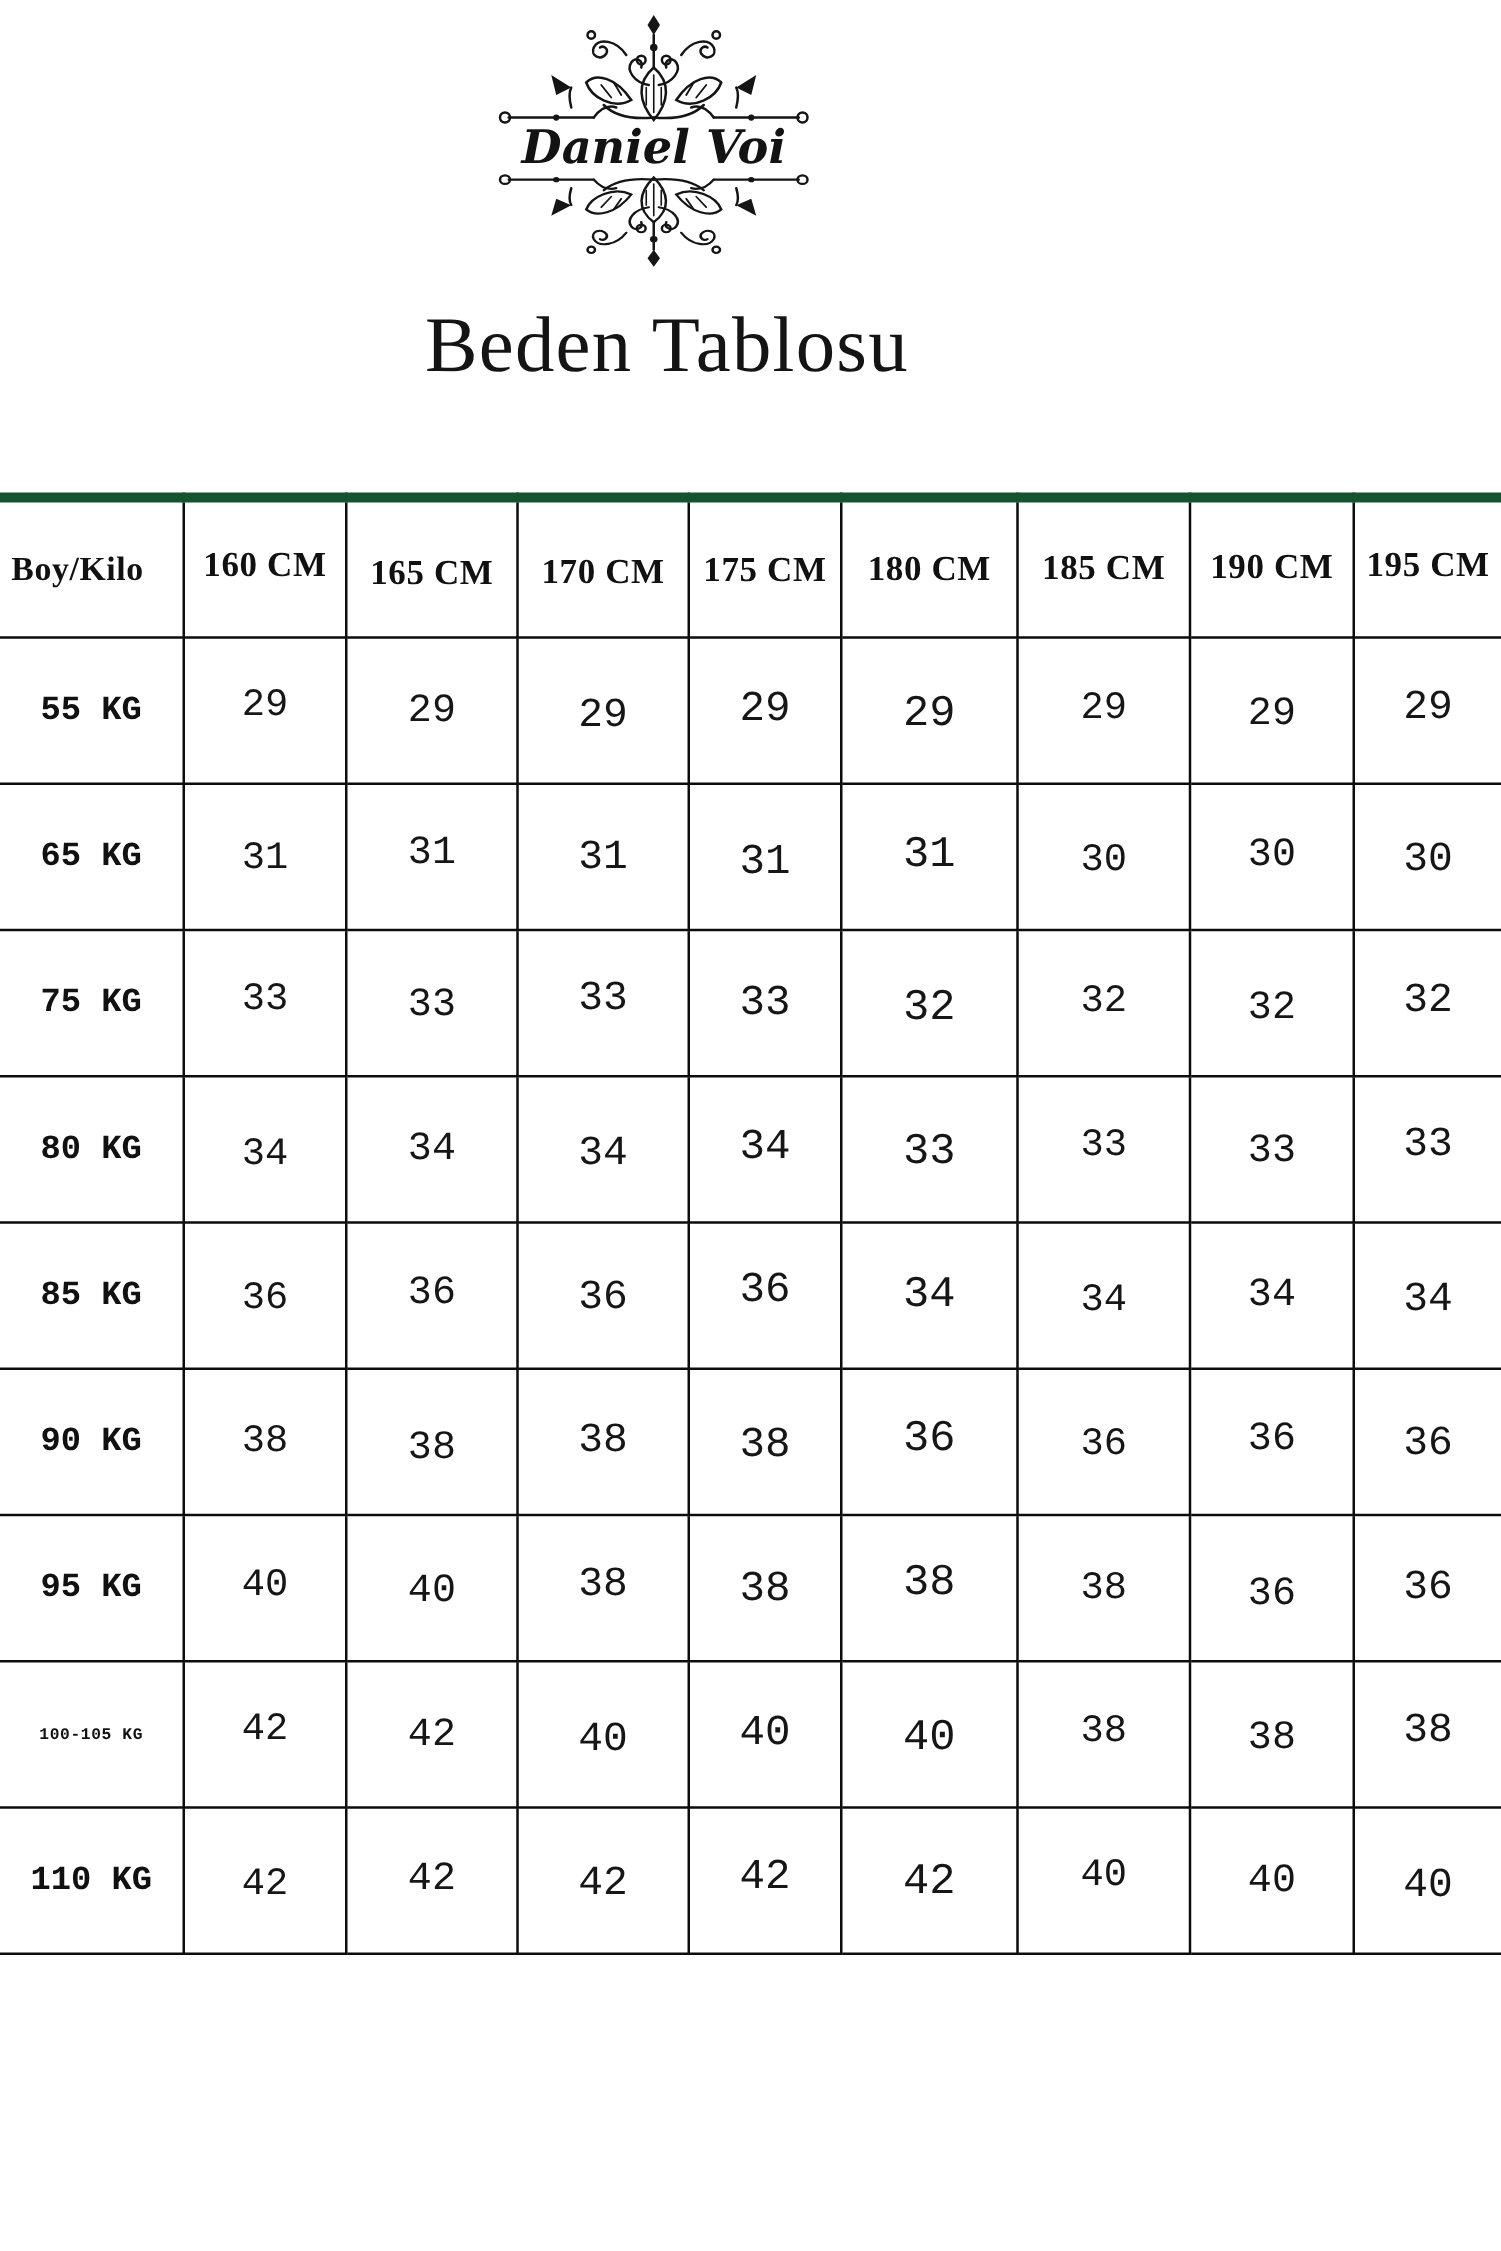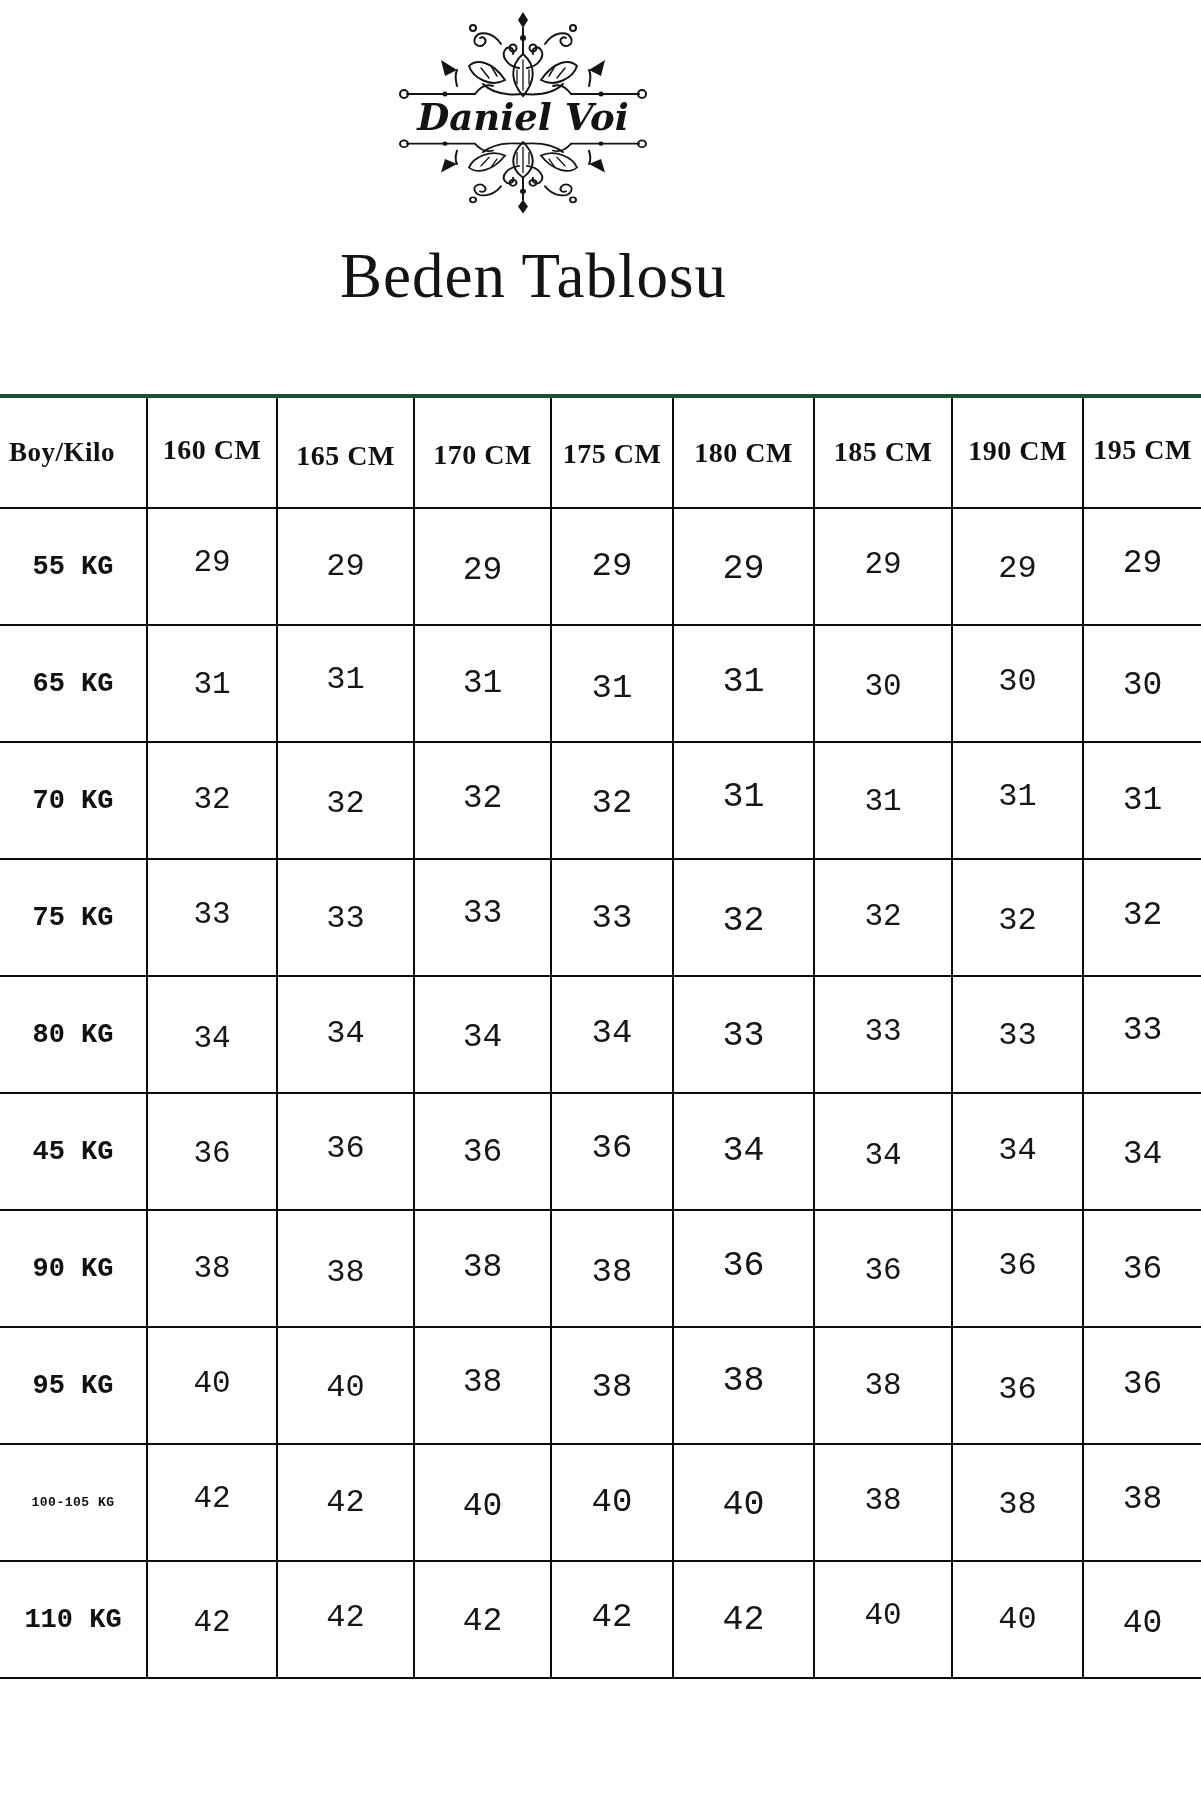--- a/index.html
+++ b/index.html
@@ -32,21 +32,21 @@
     transform: translateX(-67px);
     color: #141414;
   }
 
   
   table.size-table {
     width: 1201px;
     margin-top: 83px;
     border-collapse: collapse;
     table-layout: fixed;
-    border-top: 4px solid #14532d;
+    border-top: 8px solid #14532d;
   }
   .size-table th, .size-table td {
     border-bottom: 2px solid #0c0c0c;
     border-right: 2px solid #0c0c0c;
     text-align: center;
     vertical-align: middle;
     padding: 0;
     overflow: hidden;
   }
   .size-table th:last-child, .size-table td:last-child { border-right: none; }
@@ -166,31 +166,20 @@
           <td><span class="jit" style="--dy: 1px; --fs: 31px;">31</span></td>
           <td><span class="jit" style="--dy: -4px; --fs: 32px;">31</span></td>
           <td><span class="jit" style="--dy: 0px; --fs: 33px;">31</span></td>
           <td><span class="jit" style="--dy: 4px; --fs: 34px;">31</span></td>
           <td><span class="jit" style="--dy: -1px; --fs: 35px;">31</span></td>
           <td><span class="jit" style="--dy: 3px; --fs: 31px;">30</span></td>
           <td><span class="jit" style="--dy: -2px; --fs: 32px;">30</span></td>
           <td><span class="jit" style="--dy: 2px; --fs: 33px;">30</span></td>
         </tr>
         <tr>
-          <th>70 KG</th>
-          <td><span class="jit" style="--dy: -1px; --fs: 31px;">32</span></td>
-          <td><span class="jit" style="--dy: 3px; --fs: 32px;">32</span></td>
-          <td><span class="jit" style="--dy: -2px; --fs: 33px;">32</span></td>
-          <td><span class="jit" style="--dy: 2px; --fs: 34px;">32</span></td>
-          <td><span class="jit" style="--dy: -3px; --fs: 35px;">31</span></td>
-          <td><span class="jit" style="--dy: 1px; --fs: 31px;">31</span></td>
-          <td><span class="jit" style="--dy: -4px; --fs: 32px;">31</span></td>
-          <td><span class="jit" style="--dy: 0px; --fs: 33px;">31</span></td>
-        </tr>
-        <tr>
           <th>75 KG</th>
           <td><span class="jit" style="--dy: -3px; --fs: 31px;">33</span></td>
           <td><span class="jit" style="--dy: 1px; --fs: 32px;">33</span></td>
           <td><span class="jit" style="--dy: -4px; --fs: 33px;">33</span></td>
           <td><span class="jit" style="--dy: 0px; --fs: 34px;">33</span></td>
           <td><span class="jit" style="--dy: 4px; --fs: 35px;">32</span></td>
           <td><span class="jit" style="--dy: -1px; --fs: 31px;">32</span></td>
           <td><span class="jit" style="--dy: 3px; --fs: 32px;">32</span></td>
           <td><span class="jit" style="--dy: -2px; --fs: 33px;">32</span></td>
         </tr>
@@ -199,21 +188,21 @@
           <td><span class="jit" style="--dy: 4px; --fs: 31px;">34</span></td>
           <td><span class="jit" style="--dy: -1px; --fs: 32px;">34</span></td>
           <td><span class="jit" style="--dy: 3px; --fs: 33px;">34</span></td>
           <td><span class="jit" style="--dy: -2px; --fs: 34px;">34</span></td>
           <td><span class="jit" style="--dy: 2px; --fs: 35px;">33</span></td>
           <td><span class="jit" style="--dy: -3px; --fs: 31px;">33</span></td>
           <td><span class="jit" style="--dy: 1px; --fs: 32px;">33</span></td>
           <td><span class="jit" style="--dy: -4px; --fs: 33px;">33</span></td>
         </tr>
         <tr>
-          <th>45 KG</th>
+          <th>85 KG</th>
           <td><span class="jit" style="--dy: 2px; --fs: 31px;">36</span></td>
           <td><span class="jit" style="--dy: -3px; --fs: 32px;">36</span></td>
           <td><span class="jit" style="--dy: 1px; --fs: 33px;">36</span></td>
           <td><span class="jit" style="--dy: -4px; --fs: 34px;">36</span></td>
           <td><span class="jit" style="--dy: 0px; --fs: 35px;">34</span></td>
           <td><span class="jit" style="--dy: 4px; --fs: 31px;">34</span></td>
           <td><span class="jit" style="--dy: -1px; --fs: 32px;">34</span></td>
           <td><span class="jit" style="--dy: 3px; --fs: 33px;">34</span></td>
         </tr>
         <tr>

